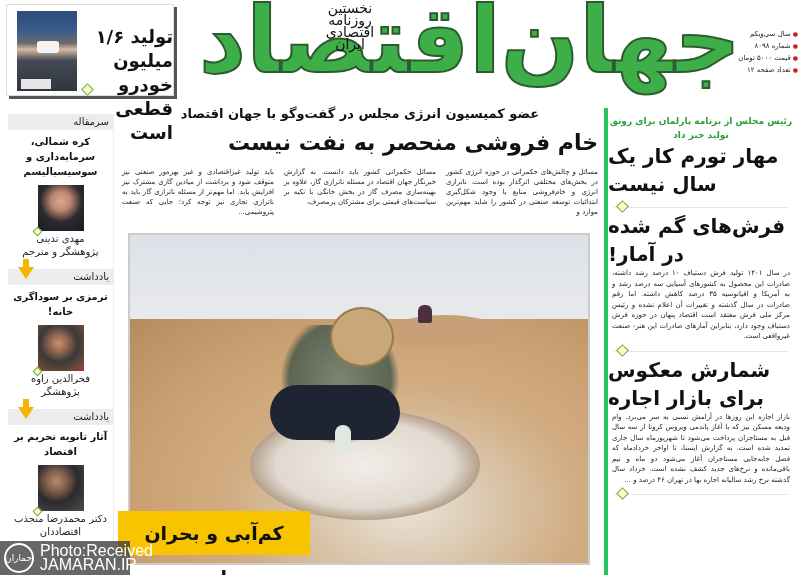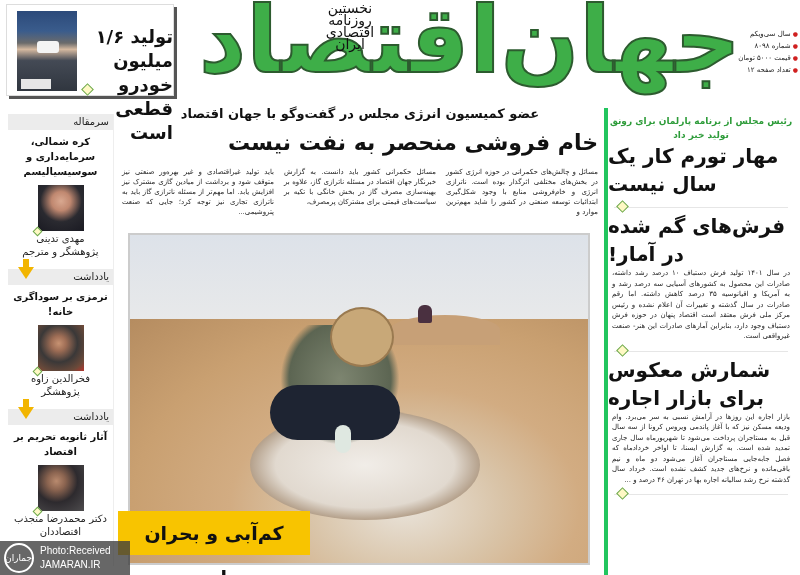--- a/index.html
+++ b/index.html
@@ -74,21 +74,21 @@
   .l-block { margin-bottom: 12px; }
   .l-photo .page-badge { position: absolute; left: -4px; bottom: -4px; width: 7px; height: 7px; }
 
   .p1 { background: radial-gradient(circle at 50% 35%, #d9a890 0%, #c08870 25%, #2a2a30 55%, #1a1a22 100%); }
   .p2 { background: radial-gradient(circle at 45% 40%, #c79272 0%, #9e6d55 20%, #3a3838 50%, #6b4a3a 80%, #b7342c 100%); }
   .p3 { background: radial-gradient(circle at 40% 35%, #b98a6e 0%, #8b6450 22%, #2d2a2e 52%, #4e4c4e 100%); }
 
   
   .watermark { position: absolute; left: 0; top: 541px; width: 130px; height: 34px; background: rgba(60,60,60,0.78); }
   .wm-logo { position: absolute; left: 4px; top: 2px; width: 30px; height: 30px; border-radius: 50%; border: 2px solid #fff; color: #fff; font-size: 9px; font-weight: normal; line-height: 26px; text-align: center; direction: rtl; }
-  .wm-text { position: absolute; left: 40px; top: 3px; font-family: "Liberation Sans", sans-serif; font-size: 10px; line-height: 14px; color: #fff; }
+  .wm-text { position: absolute; left: 40px; top: 3px; font-family: "Liberation Sans", sans-serif; font-size: 16px; line-height: 14px; color: #fff; }
 </style>
 </head>
 <body>
 
 <header class="masthead">
   <div class="logo-word">جهان‌اقتصاد</div>
   <div class="tagline">
     <div>نخستین روزنامه</div>
     <div>اقتصادی ایران</div>
   </div>

